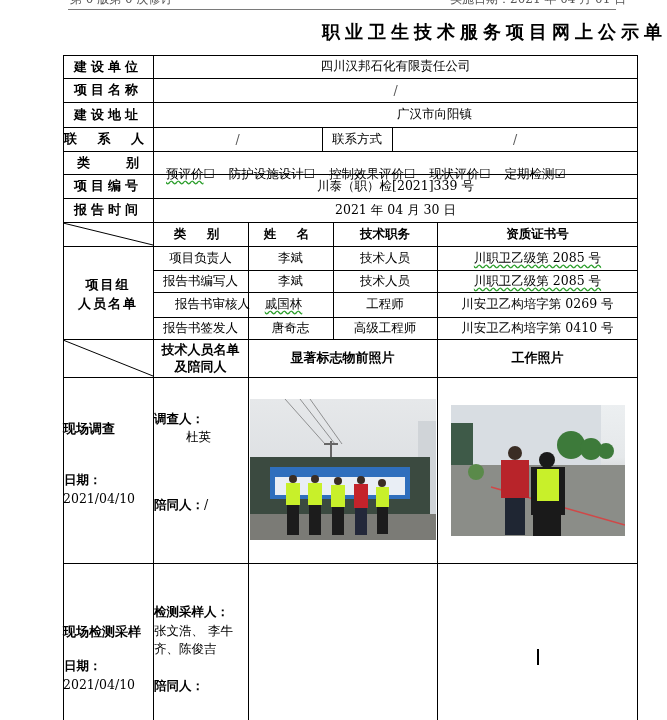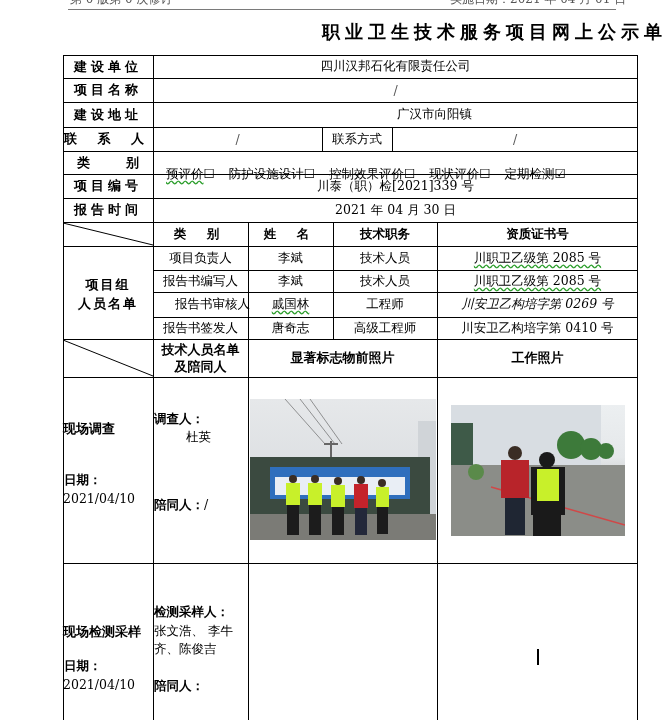--- a/index.html
+++ b/index.html
@@ -112,23 +112,23 @@
   <div class="cell wavy" style="left:437px;top:246px;width:201px;height:24px;">川职卫乙级第 2085 号</div>
 </div>
 <div>
   <div class="cell" style="left:153px;top:270px;width:95px;height:22px;">报告书编写人</div>
   <div class="cell" style="left:248px;top:270px;width:85px;height:22px;">李斌</div>
   <div class="cell" style="left:333px;top:270px;width:104px;height:22px;">技术人员</div>
   <div class="cell wavy" style="left:437px;top:270px;width:201px;height:22px;">川职卫乙级第 2085 号</div>
 </div>
 <div>
   <div class="cell" style="left:153px;top:292px;width:95px;height:25px;padding-left:24px;">报告书审核人</div>
-  <div class="cell wavy" style="left:248px;top:292px;width:85px;height:25px;">戚国林</div>
+  <div class="cell wavy" style="left:241px;top:292px;width:85px;height:25px;">戚国林</div>
   <div class="cell" style="left:333px;top:292px;width:104px;height:25px;">工程师</div>
-  <div class="cell" style="left:437px;top:292px;width:201px;height:25px;font-style:italic;">川安卫乙构培字第 0269 号</div>
+  <div class="cell" style="left:437px;top:292px;width:201px;height:25px;">川安卫乙构培字第 0269 号</div>
 </div>
 <div>
   <div class="cell" style="left:153px;top:317px;width:95px;height:22px;">报告书签发人</div>
   <div class="cell" style="left:248px;top:317px;width:85px;height:22px;">唐奇志</div>
   <div class="cell" style="left:333px;top:317px;width:104px;height:22px;">高级工程师</div>
   <div class="cell" style="left:437px;top:317px;width:201px;height:22px;">川安卫乙构培字第 0410 号</div>
 </div>
 
 <div class="abs" style="left:153px;top:341px;width:95px;text-align:center;font-weight:bold;font-size:13px;line-height:17px;">
   <div>技术人员名单</div>

